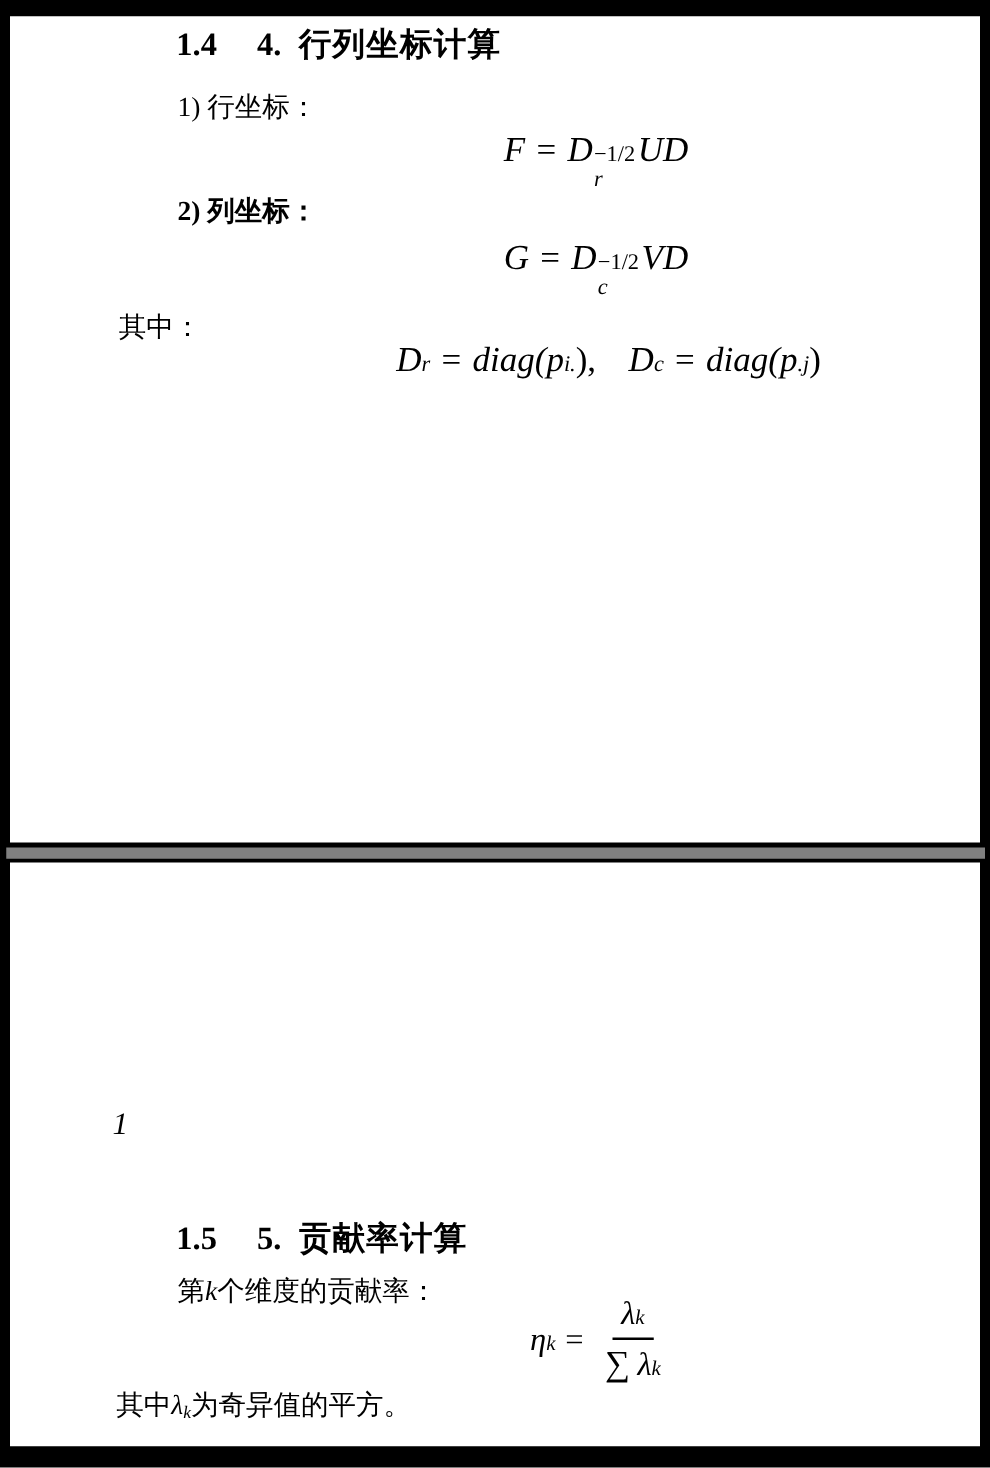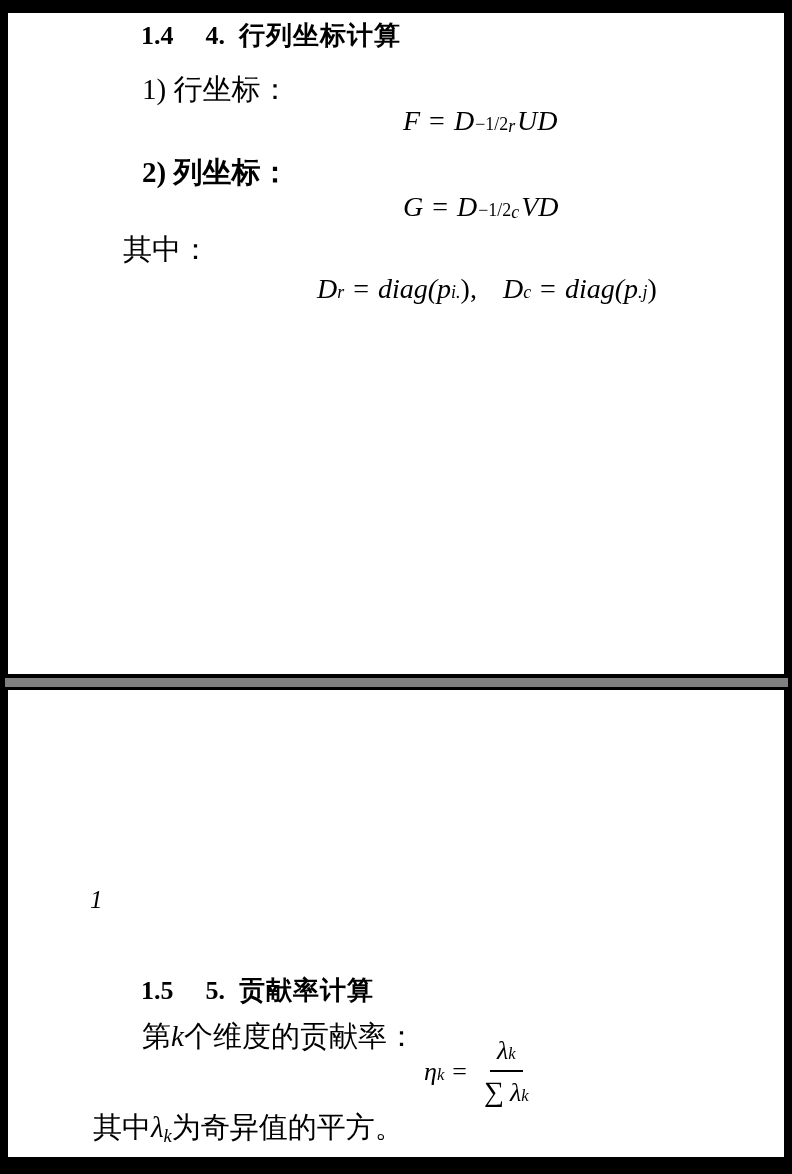--- a/index.html
+++ b/index.html
@@ -34,30 +34,30 @@
   .heading .h-right { display:inline-flex; align-items:baseline; gap:14px; }
   .heading .h-num, .heading .h-itemnum { font-family:"Liberation Serif","DejaVu Serif",serif; }
   .heading .h-title { font-family:Liberation Mono, monospace; letter-spacing:1px; }
 
   
   .runhead { display:inline-flex; align-items:baseline; gap:28px; font-size:25px; }
   .runhead .rh-num { font-style:italic; }
   .runhead .rh-title { letter-spacing:1px; }
 
   
-  .body-line { font-size:29px; }
+  .body-line { font-size:22px; }
   .mi { font-style:italic; }
   .sb { font-size:0.64em; font-style:italic; vertical-align:-0.25em; }
 
   
   .frm { font-size:28px; display:inline-flex; align-items:baseline; }
   .frm .mi { font-style:italic; }
   .frm .mrel { margin:0 9px; font-style:normal; }
   .supsub {
-    display:inline-flex; flex-direction:row; align-items:flex-start;
+    display:inline-flex; flex-direction:column; align-items:flex-start;
     font-size:0.64em; line-height:1; vertical-align:-0.55em;
     margin:0 2px 0 1px; font-style:normal;
   }
   .supsub .ss-sup { display:block; font-style:normal; }
   .supsub .ss-sub { display:block; margin-top:2px; font-style:italic; }
   .qgap { display:inline-block; width:26px; }
 
   
   .frm-row { font-size:26px; display:inline-flex; align-items:center; }
   .frm-row .lhs { display:inline-flex; align-items:baseline; }
@@ -107,21 +107,21 @@
       <span class="mrel">=</span>
       <span class="mi">D</span>
         <span class="supsub">
           <span class="ss-sup">−1/2</span>
           <span class="ss-sub">c</span>
         </span>
         <span class="mi">VD</span>
     </span>
   </div>
 
-  <div class="abs body-line" style="left:87px; top:220px;margin-left:28px;">其中：</div>
+  <div class="abs body-line" style="left:87px; top:236px;">其中：</div>
 
   <div class="abs" style="left:309px; top:260px;">
     <span class="frm">
       <span class="mi">D</span>
         <span class="sb">r</span>
       <span class="mrel">=</span>
       <span class="mi">diag(</span>
         <span class="mi">p</span>
         <span class="sb">i.</span>
         <span>),</span>

